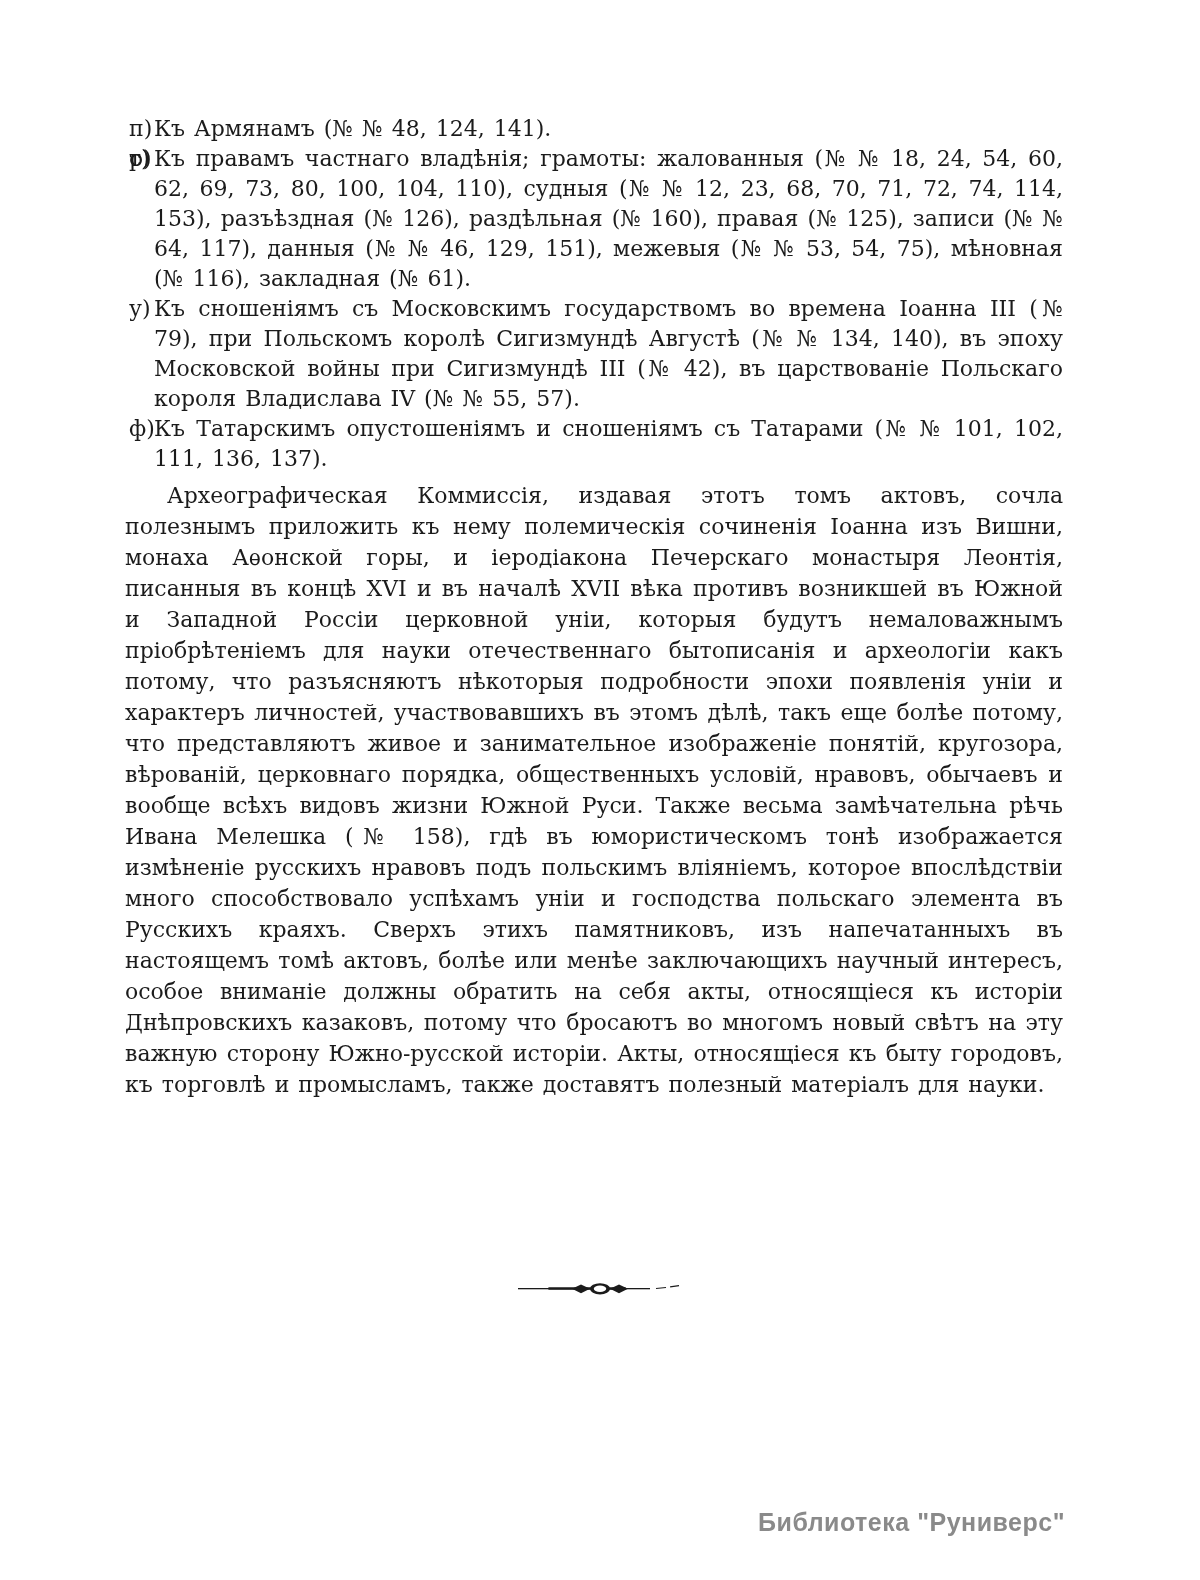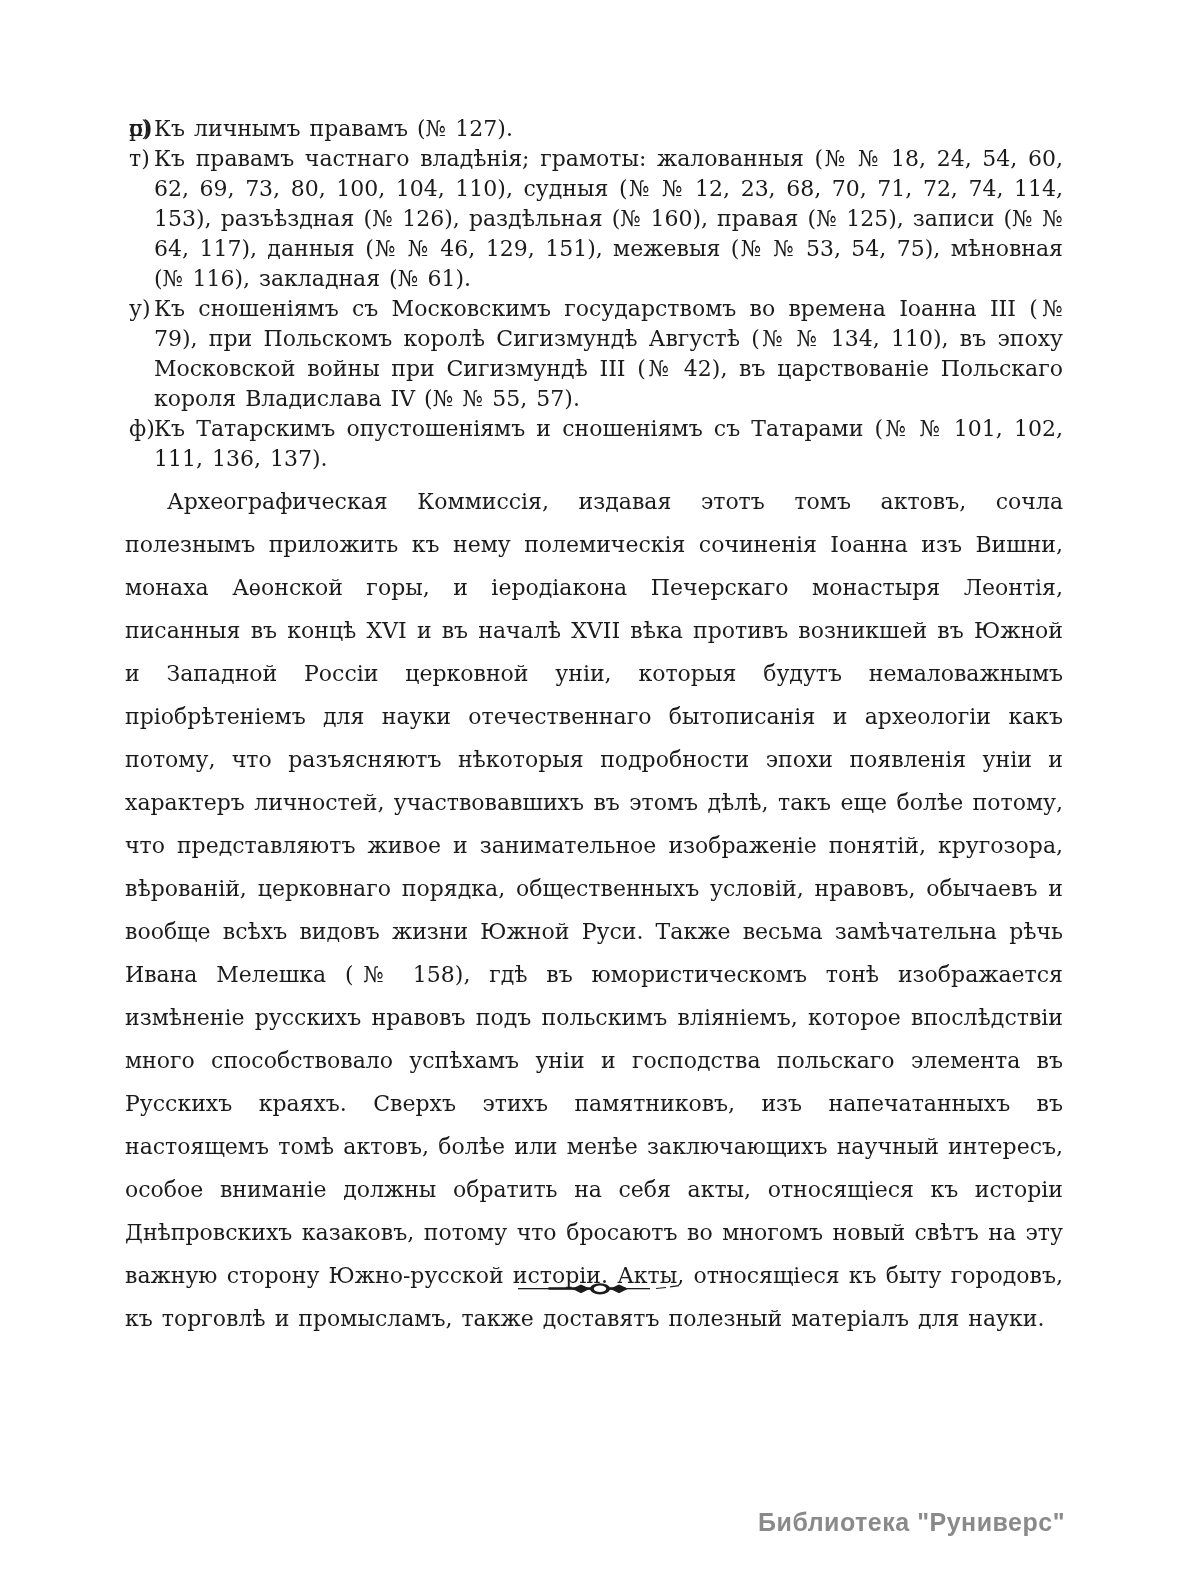--- a/index.html
+++ b/index.html
@@ -37,21 +37,21 @@
     margin: 0;
     word-spacing: 2px;
   }
   .item-label {
     position: absolute;
     left: 4px;
     top: 0;
   }
   .paragraphs {
     margin-top: 6px;
-    line-height: 43px;
+    line-height: 31px;
   }
   .body-paragraph {
     margin: 0;
     text-indent: 42px;
     word-spacing: 2px;
   }
   .divider {
     position: absolute;
     left: 512px;
     top: 1278px;
@@ -73,39 +73,39 @@
 </head>
 <body>
 
 <div class="page">
 
   <div class="content">
 
     <ol class="index-list">
   <li class="index-item">
     <span class="item-label">п)</span>
+    <span class="item-text">Къ Армянамъ (№ № 48, 124, 141).</span>
   </li>
 
   <li class="index-item">
     <span class="item-label">р)</span>
   </li>
 
   <li class="index-item">
     <span class="item-label">с)</span>
-    <span class="item-text">Къ личнымъ правамъ (№ 127).</span>
   </li>
 
   <li class="index-item">
     <span class="item-label">т)</span>
     <span class="item-text">Къ правамъ частнаго владѣнія; грамоты: жалованныя (№ № 18, 24, 54, 60, 62, 69, 73, 80, 100, 104, 110), судныя (№ № 12, 23, 68, 70, 71, 72, 74, 114, 153), разъѣздная (№ 126), раздѣльная (№ 160), правая (№ 125), записи (№ № 64, 117), данныя (№ № 46, 129, 151), межевыя (№ № 53, 54, 75), мѣновная (№ 116), закладная (№ 61).</span>
   </li>
 
   <li class="index-item">
     <span class="item-label">у)</span>
-    <span class="item-text">Къ сношеніямъ съ Московскимъ государствомъ во времена Іоанна III (№ 79), при Польскомъ королѣ Сигизмундѣ Августѣ (№ № 134, 110), въ эпоху Московской войны при Сигизмундѣ III (№ 42), въ царствованіе Польскаго короля Владислава IV (№ № 55, 57).</span>
+    <span class="item-text">Къ сношеніямъ съ Московскимъ государствомъ во времена Іоанна III (№ 79), при Польскомъ королѣ Сигизмундѣ Августѣ (№ № 134, 140), въ эпоху Московской войны при Сигизмундѣ III (№ 42), въ царствованіе Польскаго короля Владислава IV (№ № 55, 57).</span>
   </li>
 
   <li class="index-item">
     <span class="item-label">ф)</span>
     <span class="item-text">Къ Татарскимъ опустошеніямъ и сношеніямъ съ Татарами (№ № 101, 102, 111, 136, 137).</span>
   </li>
 </ol>
 
     <div class="paragraphs">
   <p class="body-paragraph">Археографическая Коммиссія, издавая этотъ томъ актовъ, сочла полезнымъ приложить къ нему полемическія сочиненія Іоанна изъ Вишни, монаха Аѳонской горы, и іеродіакона Печерскаго монастыря Леонтія, писанныя въ концѣ XVI и въ началѣ XVII вѣка противъ возникшей въ Южной и Западной Россіи церковной уніи, которыя будутъ немаловажнымъ пріобрѣтеніемъ для науки отечественнаго бытописанія и археологіи какъ потому, что разъясняютъ нѣкоторыя подробности эпохи появленія уніи и характеръ личностей, участвовавшихъ въ этомъ дѣлѣ, такъ еще болѣе потому, что представляютъ живое и занимательное изображеніе понятій, кругозора, вѣрованій, церковнаго порядка, общественныхъ условій, нравовъ, обычаевъ и вообще всѣхъ видовъ жизни Южной Руси. Также весьма замѣчательна рѣчь Ивана Мелешка (№ 158), гдѣ въ юмористическомъ тонѣ изображается измѣненіе русскихъ нравовъ подъ польскимъ вліяніемъ, которое впослѣдствіи много способствовало успѣхамъ уніи и господства польскаго элемента въ Русскихъ краяхъ. Сверхъ этихъ памятниковъ, изъ напечатанныхъ въ настоящемъ томѣ актовъ, болѣе или менѣе заключающихъ научный интересъ, особое вниманіе должны обратить на себя акты, относящіеся къ исторіи Днѣпровскихъ казаковъ, потому что бросаютъ во многомъ новый свѣтъ на эту важную сторону Южно-русской исторіи. Акты, относящіеся къ быту городовъ, къ торговлѣ и промысламъ, также доставятъ полезный матеріалъ для науки.</p>

